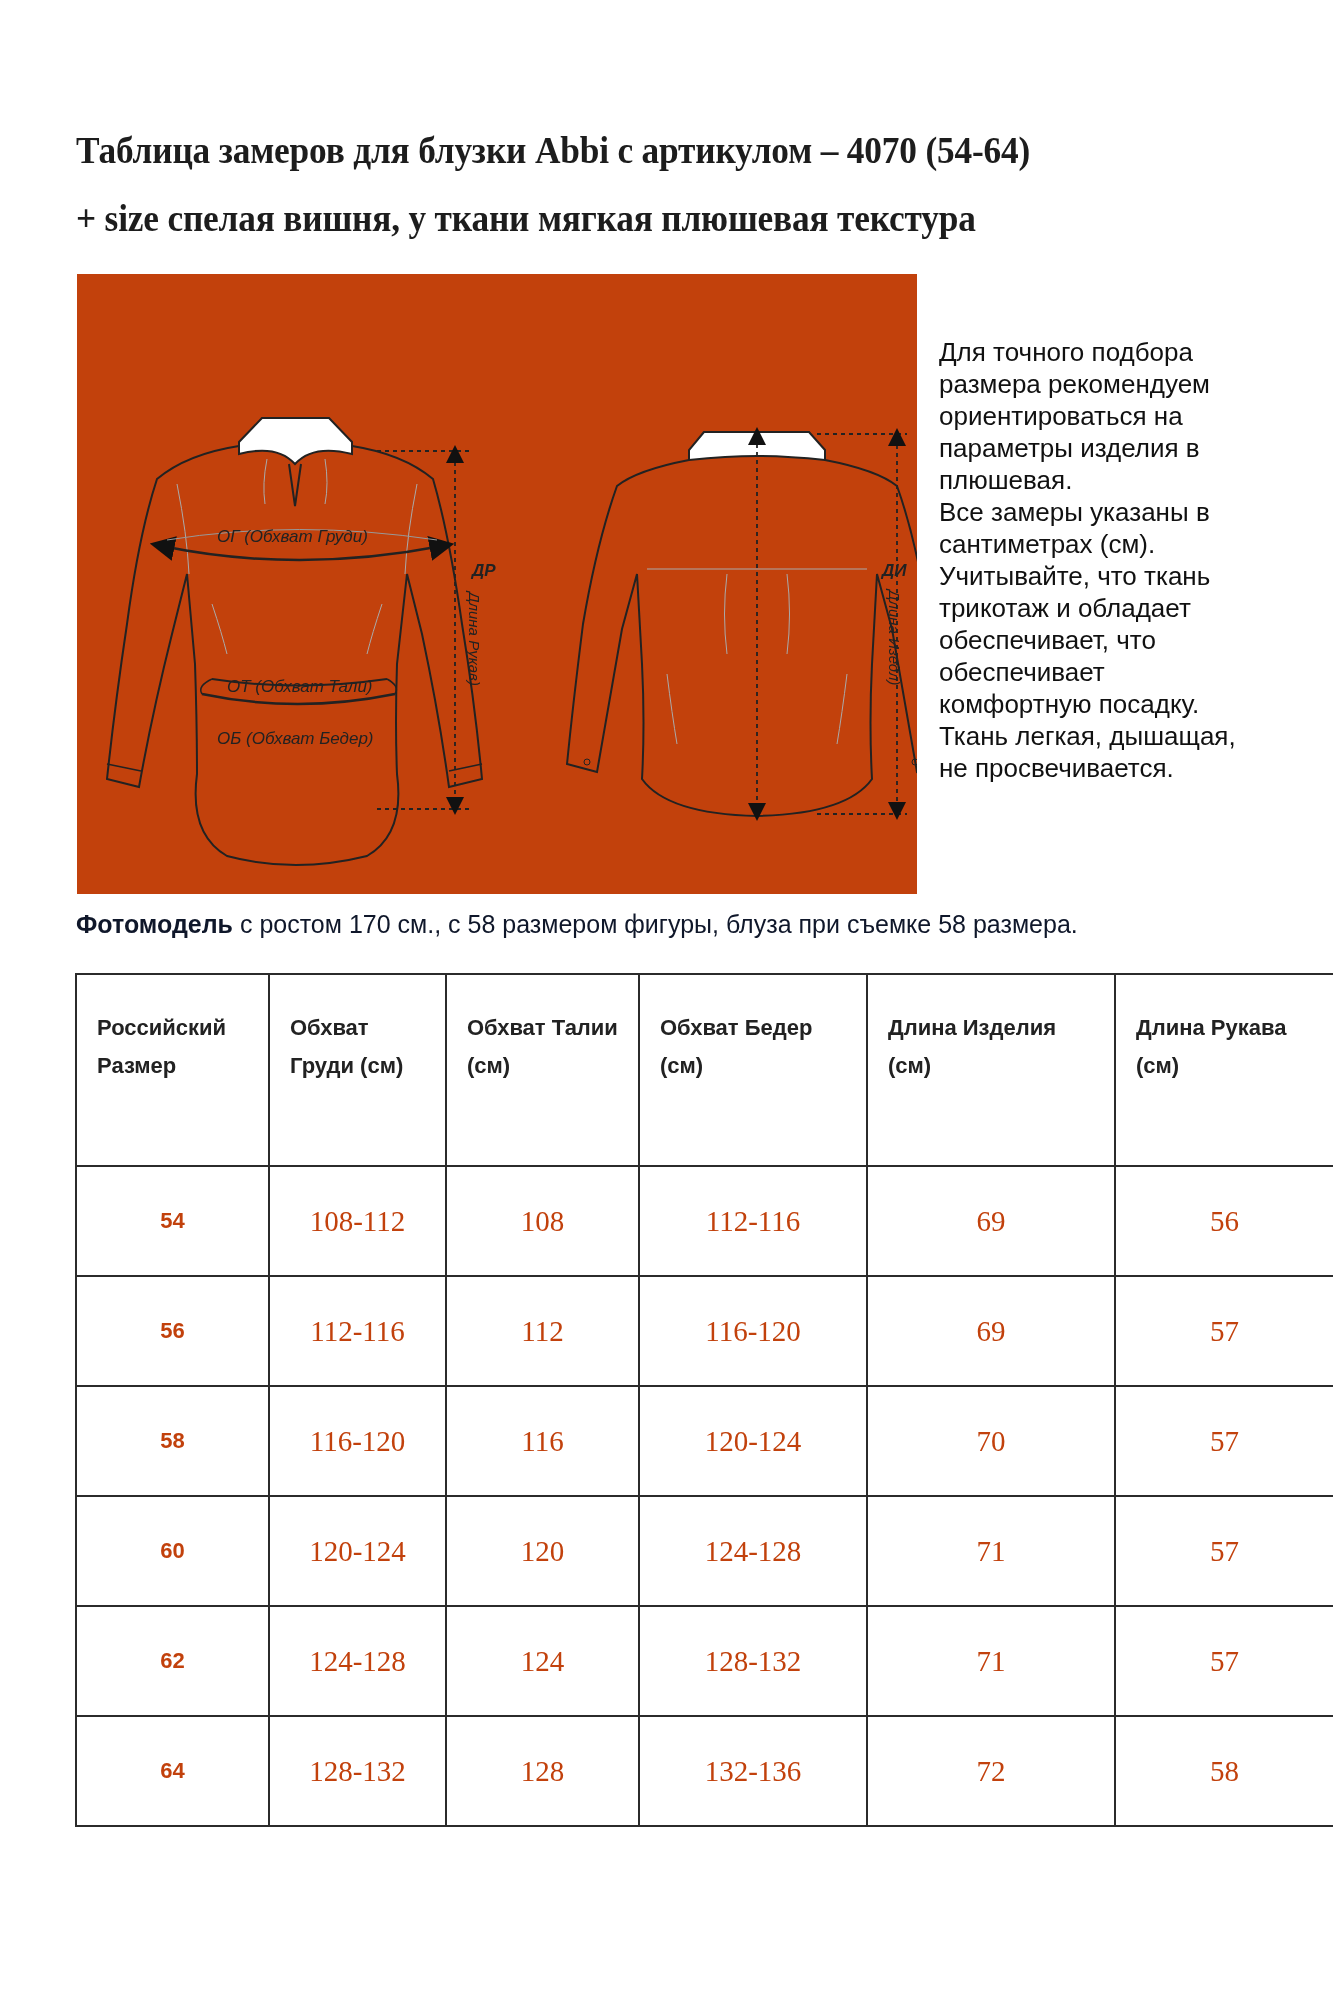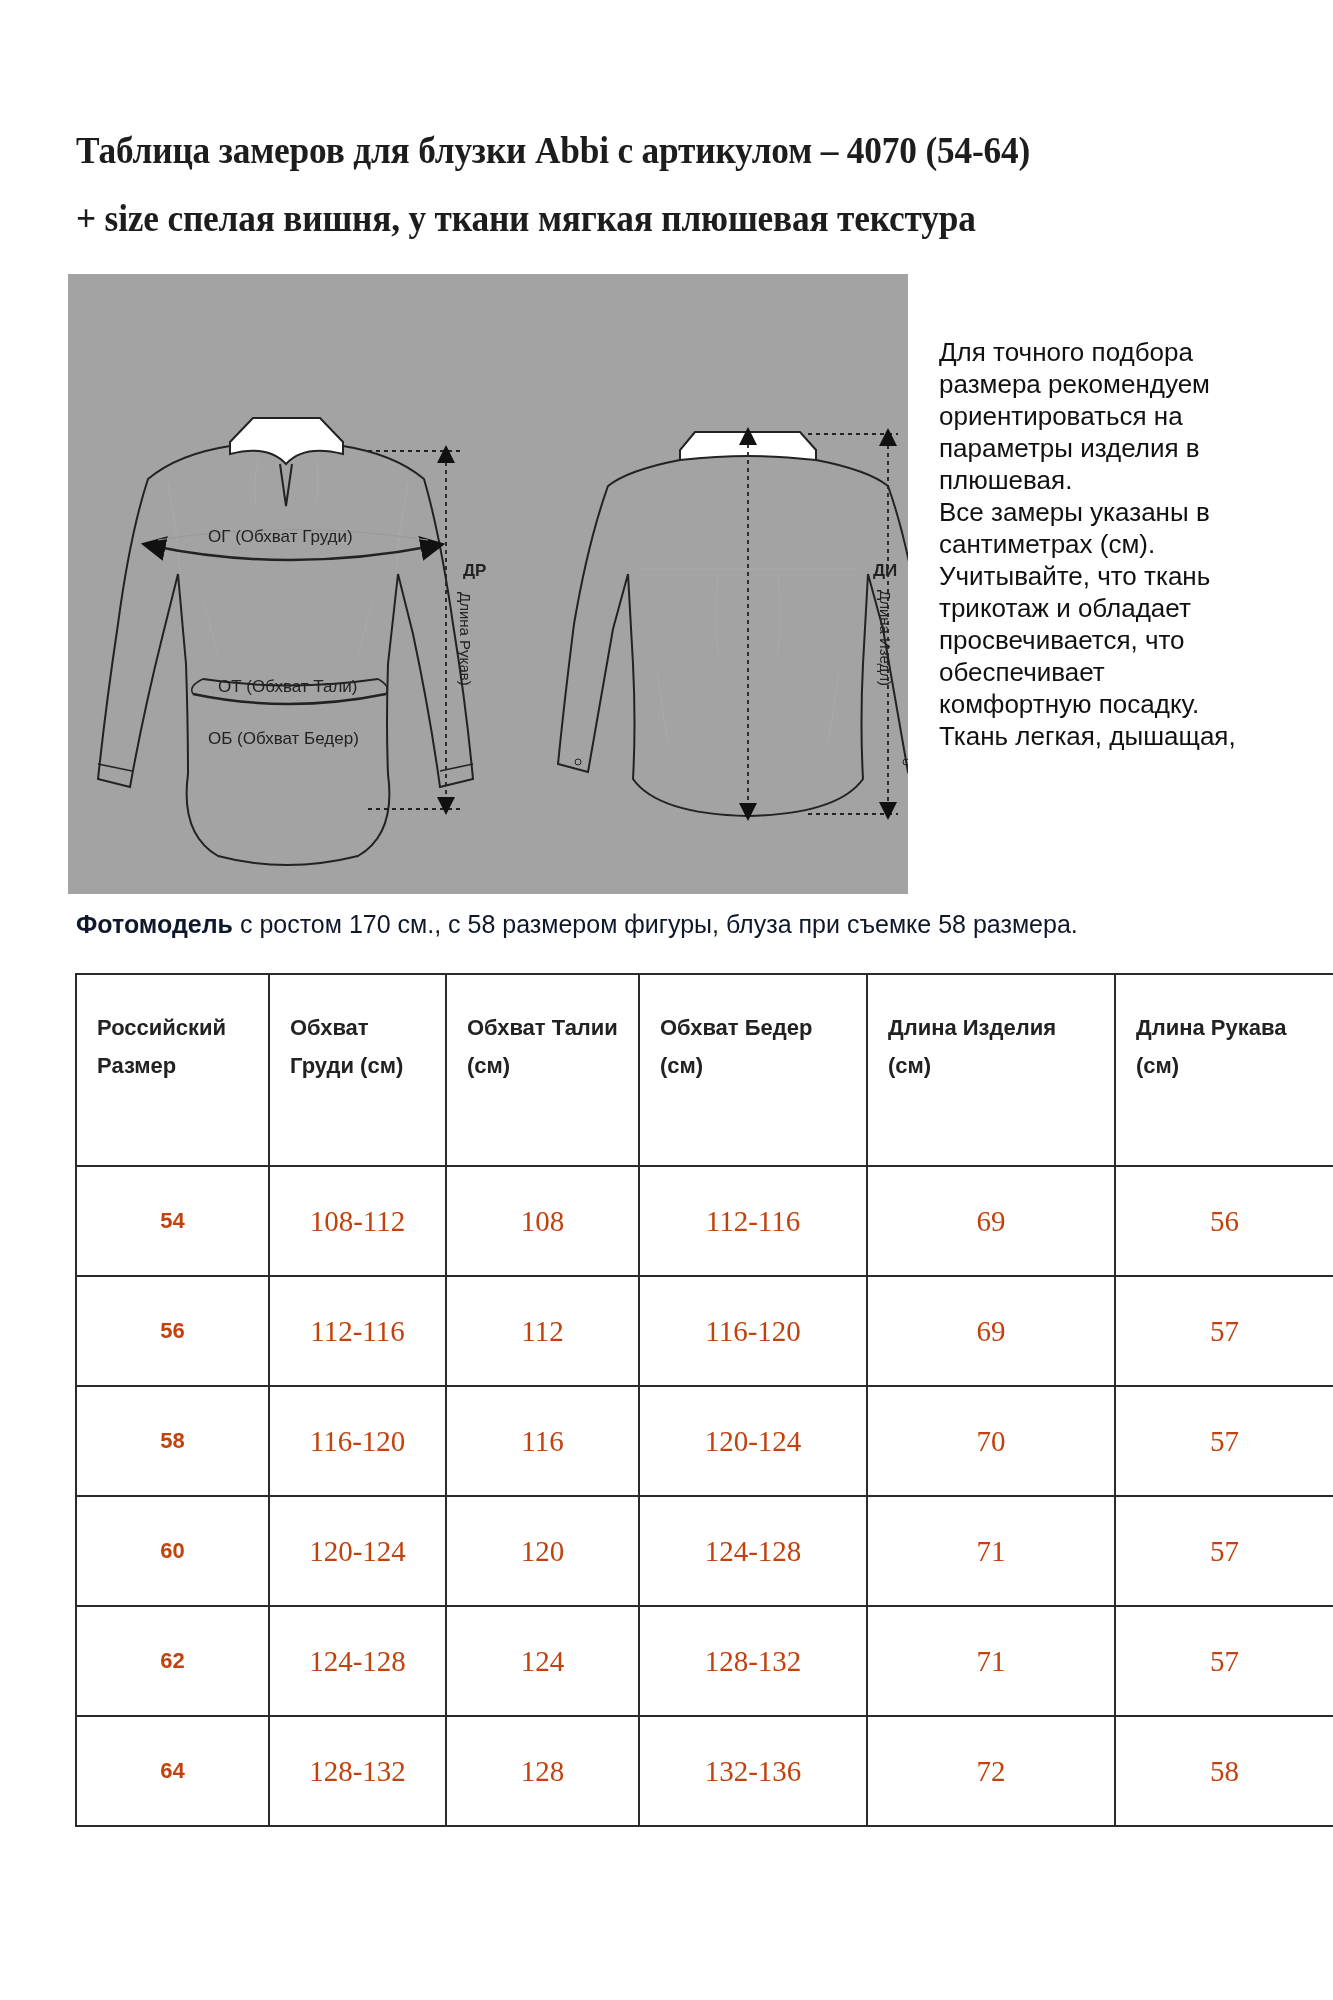--- a/index.html
+++ b/index.html
@@ -6,22 +6,23 @@
   body { width: 1333px; height: 2000px; position: relative; overflow: hidden; color: #1a1a1a; }
   .title {
     position: absolute; left: 76px; font-family: "Liberation Serif", serif; font-weight: bold;
     font-size: 38px; letter-spacing: -0.2px; color: #1d1d1d; white-space: nowrap;
     transform: scaleX(0.93); transform-origin: left center;
   }
   #title-line-1 { top: 128px; }
   #title-line-2 { top: 196px; }
 
   .diagram {
-    position: absolute; left: 68px; top: 274px; width: 840px; height: 620px;
-    background: #a3a3a3;
+    position: absolute; left: 77px; top: 274px; width: 840px; height: 620px;
+    background: #c2410c;
+    font-style: italic;
   }
   .diagram svg { width: 100%; height: 100%; display: block; }
   .diagram text { font-family: "Liberation Sans", sans-serif; fill: #222; }
 
   .description {
     position: absolute; left: 939px; top: 336px; width: 390px;
     font-family: "Liberation Sans", sans-serif; font-size: 26px; line-height: 32px; color: #111;
   }
   .description div { white-space: nowrap; }
 
@@ -128,24 +129,25 @@
 <div class="description">
   <div>Для точного подбора</div>
   <div>размера рекомендуем</div>
   <div>ориентироваться на</div>
   <div>параметры изделия в</div>
   <div>плюшевая.</div>
   <div>Все замеры указаны в</div>
   <div>сантиметрах (см).</div>
   <div>Учитывайте, что ткань</div>
   <div>трикотаж и обладает</div>
-  <div>просвечивается, что</div>
+  <div>обеспечивает, что</div>
   <div>обеспечивает</div>
   <div>комфортную посадку.</div>
   <div>Ткань легкая, дышащая,</div>
+  <div>не просвечивается.</div>
 </div>
 
 <div class="model-line"><b>Фотомодель</b><span> с ростом 170 см., с 58 размером фигуры, блуза при съемке 58 размера.</span></div>
 
 <table class="sizes">
   <colgroup>
     <col style="width:193px">
       <col style="width:177px">
       <col style="width:193px">
       <col style="width:228px">

